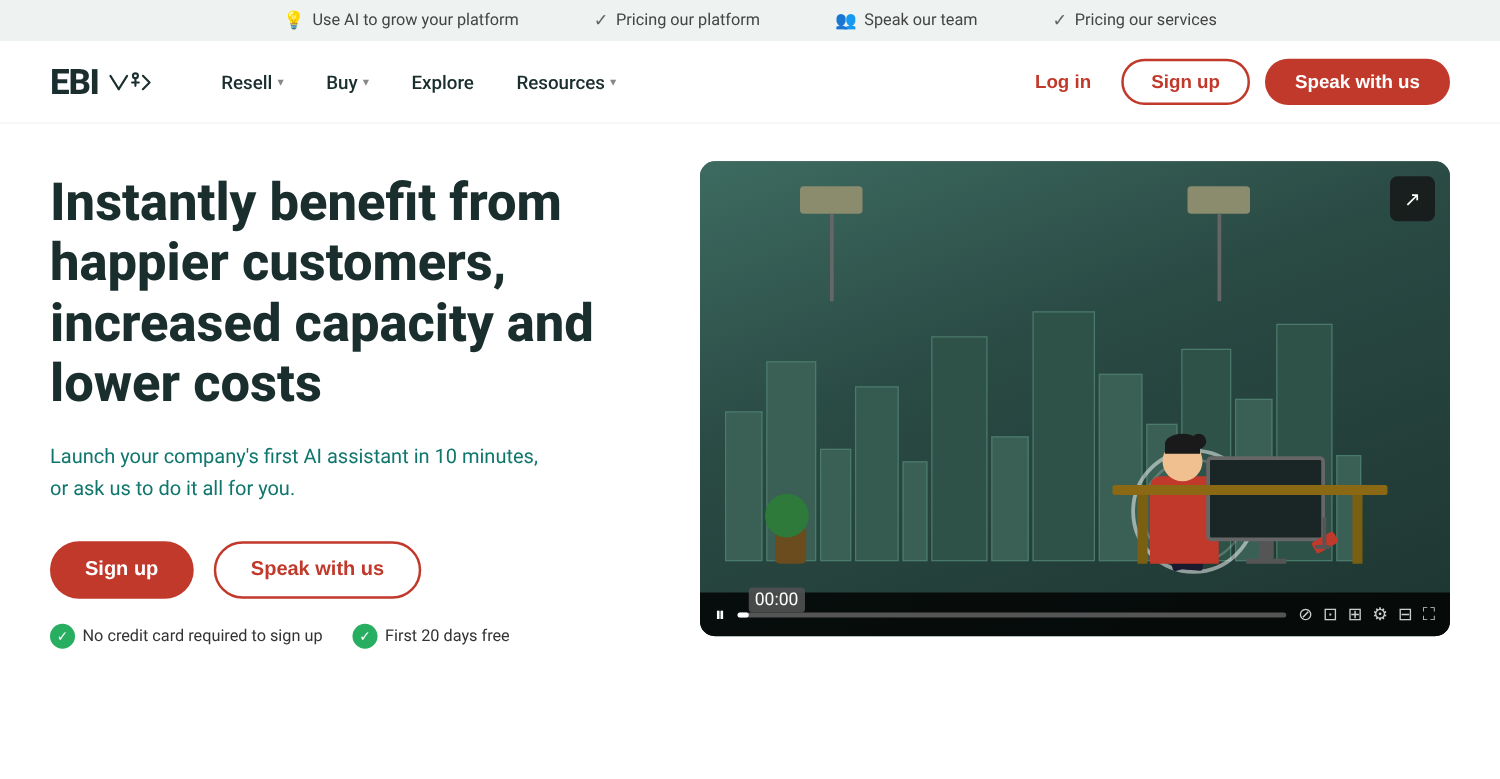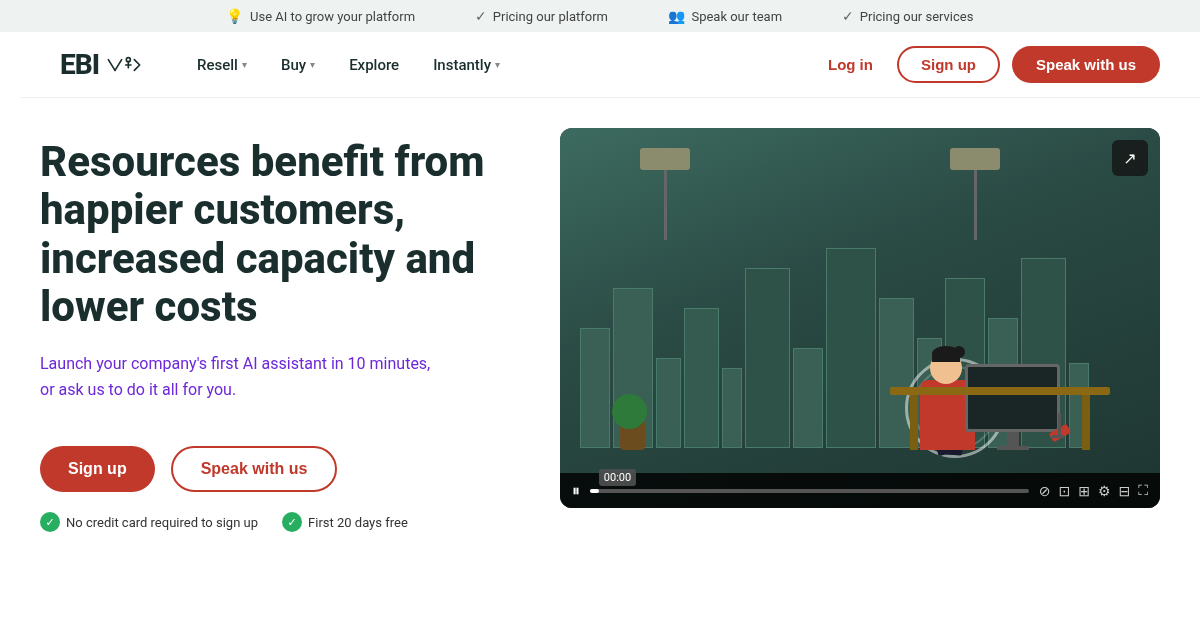--- a/index.html
+++ b/index.html
@@ -31,21 +31,20 @@
       color: #666;
     }
 
     
     .navbar {
       display: flex;
       align-items: center;
       padding: 14px 40px;
       border-bottom: 1px solid #f0f0f0;
       background: #fff;
-      margin-left: 20px;
     }
     .logo {
       display: flex;
       align-items: center;
       margin-right: 40px;
     }
     .logo-text {
       font-size: 28px;
       font-weight: 800;
       color: #1a2e2e;
@@ -126,23 +125,23 @@
     }
     .hero-heading {
       font-size: 42px;
       font-weight: 800;
       color: #1a2e2e;
       line-height: 1.15;
       margin-bottom: 20px;
     }
     .hero-sub {
       font-size: 16px;
-      color: #6d28d9;
+      color: #0f766e;
       line-height: 1.6;
-      margin-bottom: 44px;
+      margin-bottom: 30px;
       max-width: 400px;
     }
     .hero-buttons {
       display: flex;
       gap: 16px;
       margin-bottom: 20px;
     }
     .btn-hero-signup {
       background: #c0392b;
       color: #fff;
@@ -254,21 +253,21 @@
     }
     .progress-fill {
       width: 2%;
       height: 100%;
       background: #fff;
       border-radius: 2px;
     }
     .time-label {
       background: rgba(80,80,80,0.9);
       color: #fff;
-      font-size: 11px;
+      font-size: 14px;
       padding: 2px 5px;
       border-radius: 3px;
       position: absolute;
       top: -20px;
       left: 2%;
     }
     .video-control-icons {
       display: flex;
       gap: 8px;
       align-items: center;
@@ -340,35 +339,35 @@
       <span class="nav-chevron">▾</span>
     </div>
     <div class="nav-item">
       <span>Buy</span>
       <span class="nav-chevron">▾</span>
     </div>
     <div class="nav-item">
       <span>Explore</span>
     </div>
     <div class="nav-item">
-      <span>Instantly</span>
+      <span>Resources</span>
       <span class="nav-chevron">▾</span>
     </div>
   </div>
 
   <div class="nav-actions">
     <button class="btn-login">Log in</button>
     <button class="btn-signup">Sign up</button>
     <button class="btn-speak">Speak with us</button>
   </div>
 </nav>
 
 <section class="hero">
   <div class="hero-left">
-    <h1 class="hero-heading">Resources benefit from happier customers, increased capacity and lower costs</h1>
+    <h1 class="hero-heading">Instantly benefit from happier customers, increased capacity and lower costs</h1>
     <p class="hero-sub">Launch your company's first AI assistant in 10 minutes, or ask us to do it all for you.</p>
     <div class="hero-buttons">
       <button class="btn-hero-signup">Sign up</button>
       <button class="btn-hero-speak">Speak with us</button>
     </div>
     <div class="trust-badges">
       <div class="trust-item">
         <span class="check-icon">✓</span>
         <span>No credit card required to sign up</span>
       </div>

